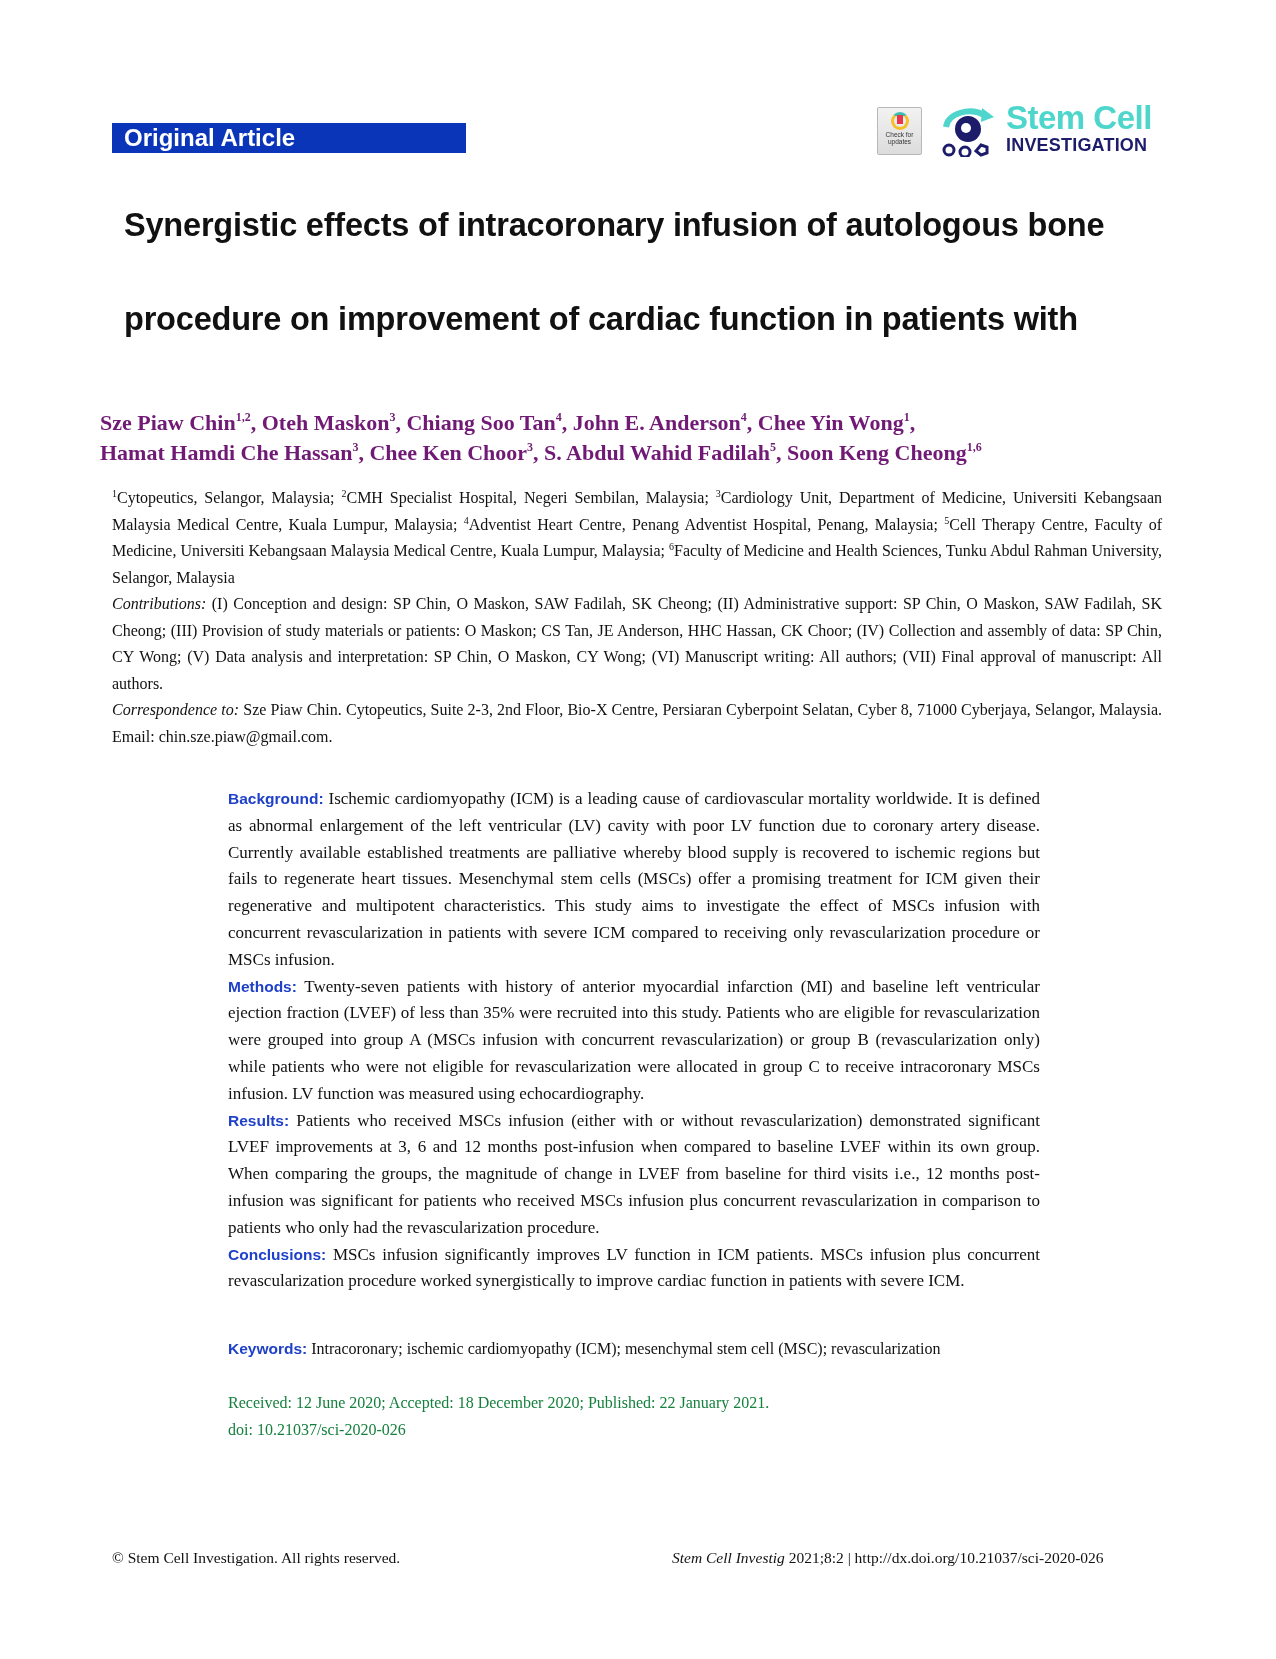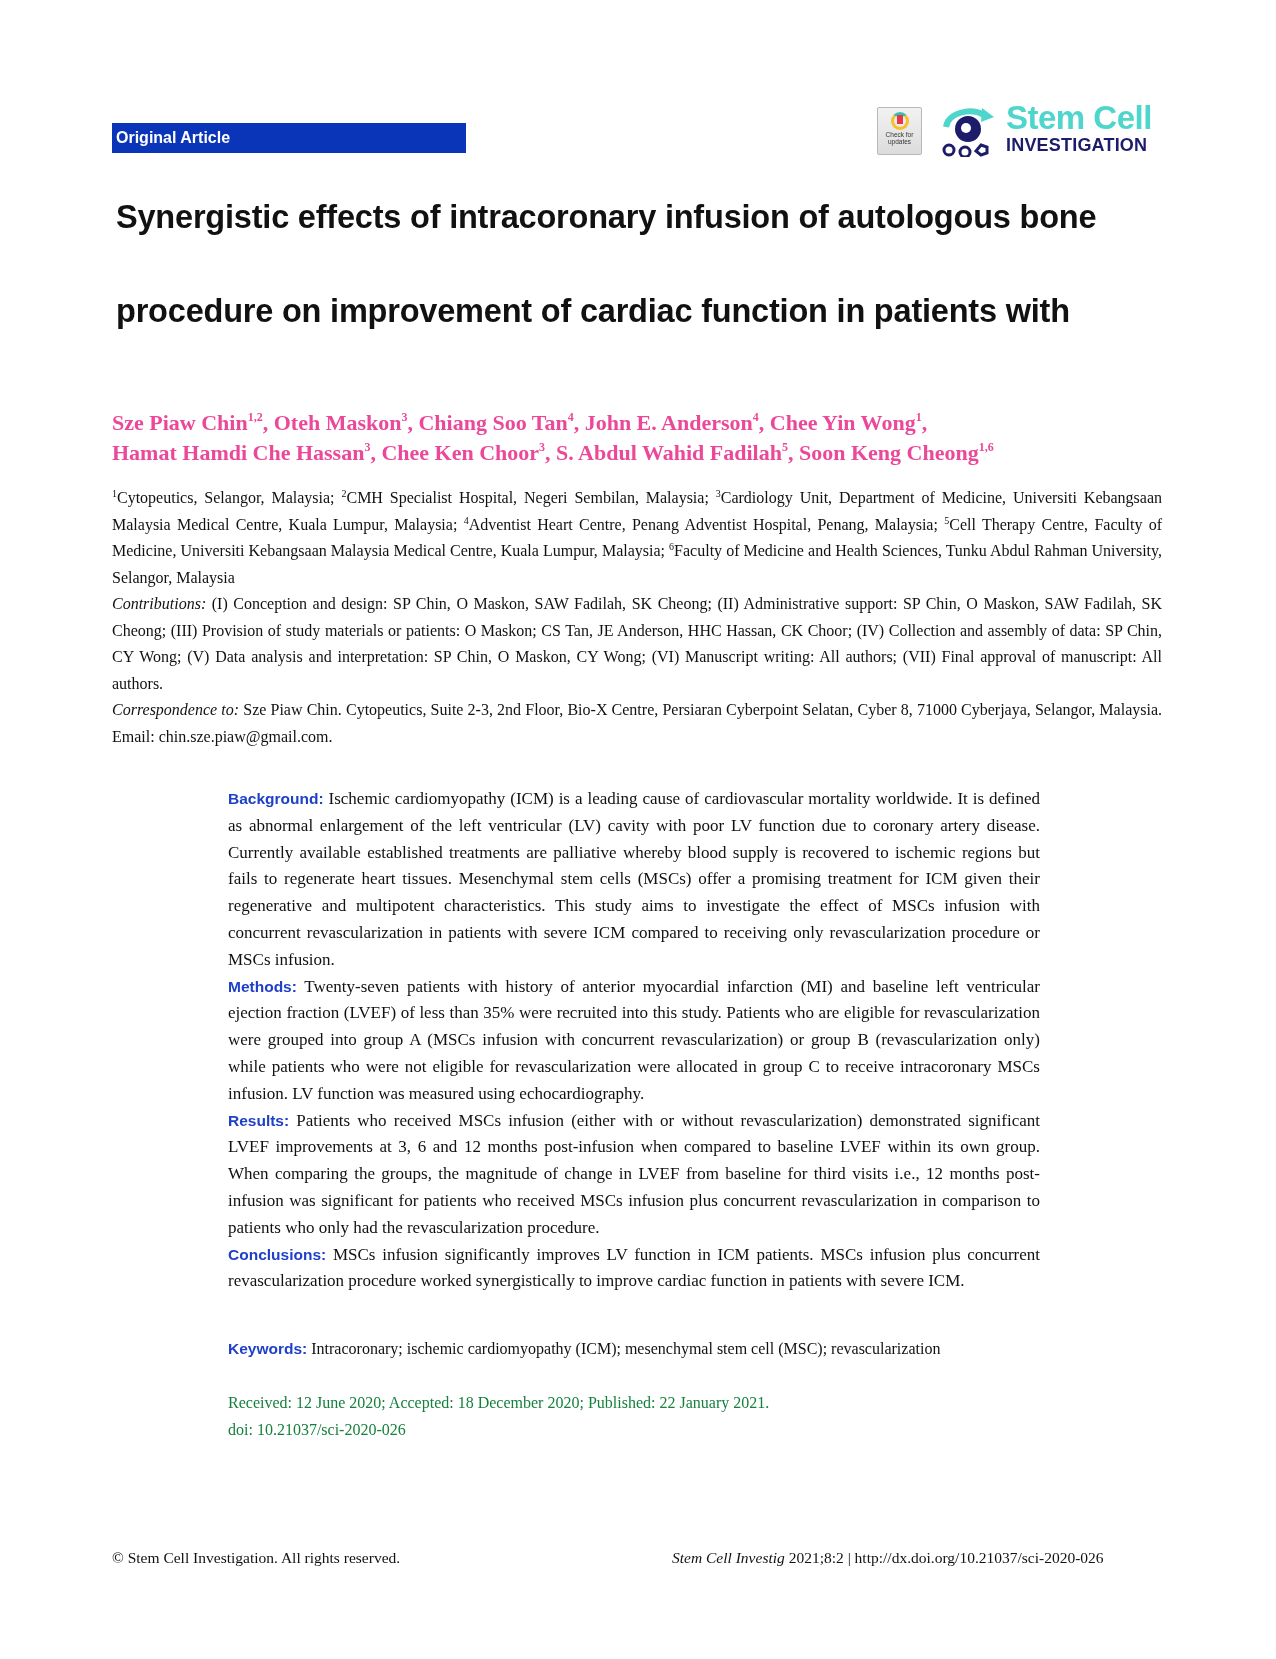--- a/index.html
+++ b/index.html
@@ -2,22 +2,22 @@
 <html><head>
 <meta charset="utf-8">
 <style>
   html, body { margin: 0; padding: 0; background: #ffffff; }
   body { width: 1276px; height: 1659px; position: relative; overflow: hidden; color: #111; }
   .serif { font-family: "Liberation Serif", "DejaVu Serif", serif; }
   .sans { font-family: "Liberation Sans", "DejaVu Sans", sans-serif; }
 
   .banner {
     position: absolute; left: 112px; top: 123px; width: 354px; height: 30px;
-    background: #0a35b8; color: #fff; font-weight: bold; font-size: 16px;
-    line-height: 30px; padding-left: 4px; box-sizing: border-box;
+    background: #0a35b8; color: #fff; font-weight: bold; font-size: 24px;
+    line-height: 30px; padding-left: 12px; box-sizing: border-box;
   }
 
   .cfu {
     position: absolute; left: 877px; top: 107px; width: 45px; height: 48px;
     border: 1px solid #b8b8b8; background: linear-gradient(#f2f2f2, #dcdcdc);
     box-sizing: border-box; text-align: center; border-radius: 2px;
   }
   .cfu-ring {
     width: 18px; height: 18px; border-radius: 50%; margin: 4px auto 1px auto;
     border: 3px solid #f5c02b; border-top-color: #37bfb0; box-sizing: border-box; position: relative;
@@ -33,22 +33,22 @@
   .logo-stem { position: absolute; left: 66px; top: -4px; font-size: 33px; color: #4fd6cc; font-weight: bold; letter-spacing: -0.5px; white-space: nowrap; }
   .logo-inv { position: absolute; left: 66px; top: 32px; font-size: 18px; color: #1c1c6b; font-weight: bold; letter-spacing: 0.2px; white-space: nowrap; }
 
   .title {
     position: absolute; left: 112px; top: 190px; width: 1060px;
     font-size: 32.5px; font-weight: bold; line-height: 47px; color: #111;
     letter-spacing: -0.2px;
   }
 
   .authors {
-    position: absolute; left: 112px; top: 408px; width: 1080px;
-    font-size: 22px; font-weight: bold; line-height: 30px; color: #ec4899;
+    position: absolute; left: 100px; top: 408px; width: 1080px;
+    font-size: 22px; font-weight: bold; line-height: 30px; color: #701a75;
   }
   .authors sup { font-size: 12px; font-weight: bold; vertical-align: 9px; line-height: 0; }
 
   .affil {
     position: absolute; left: 112px; top: 485px; width: 1050px;
     font-size: 16px; line-height: 26.5px; text-align: justify; color: #111;
   }
   .affil sup { font-size: 10px; vertical-align: 6px; line-height: 0; }
   .affil p { margin: 0; }
   .affil em { font-style: italic; }
@@ -103,21 +103,21 @@
     <circle cx="28" cy="24" r="13" fill="#1c1c6b"></circle>
     <circle cx="26" cy="23" r="5" fill="#ffffff"></circle>
     <circle cx="9" cy="45" r="5" fill="none" stroke="#1c1c6b" stroke-width="3"></circle>
     <circle cx="25" cy="47" r="5" fill="none" stroke="#1c1c6b" stroke-width="3"></circle>
     <polygon points="41,40 47,42 47,48 41,50 36,46" fill="none" stroke="#1c1c6b" stroke-width="3"></polygon>
   </svg>
   <div class="logo-stem">Stem Cell</div>
   <div class="logo-inv">INVESTIGATION</div>
 </div>
 
-<h1 class="title sans" style="margin:4px;">
+<h1 class="title sans" style="margin:12px;">
   <span>Synergistic effects of intracoronary infusion of autologous bone</span><br>
   <br>
   <span>procedure on improvement of cardiac function in patients with</span><br>
 </h1>
 
 <div class="authors serif">
   <span>Sze Piaw Chin</span><sup>1,2</sup><span>, </span><span>Oteh Maskon</span><sup>3</sup><span>, </span><span>Chiang Soo Tan</span><sup>4</sup><span>, </span><span>John E. Anderson</span><sup>4</sup><span>, </span><span>Chee Yin Wong</span><sup>1</sup><span>,</span><br>
   <span>Hamat Hamdi Che Hassan</span><sup>3</sup><span>, </span><span>Chee Ken Choor</span><sup>3</sup><span>, </span><span>S. Abdul Wahid Fadilah</span><sup>5</sup><span>, </span><span>Soon Keng Cheong</span><sup>1,6</sup>
 </div>
 

